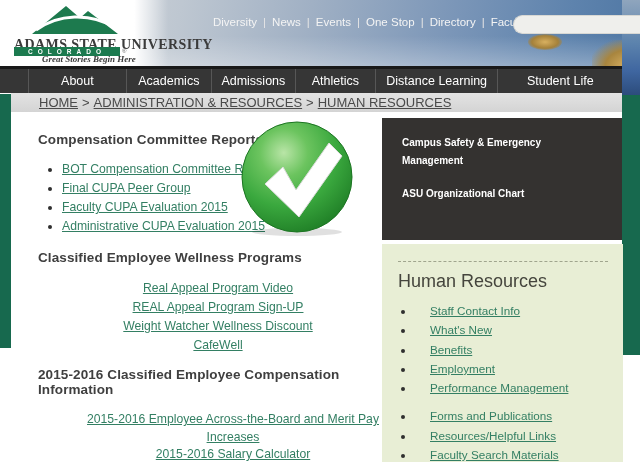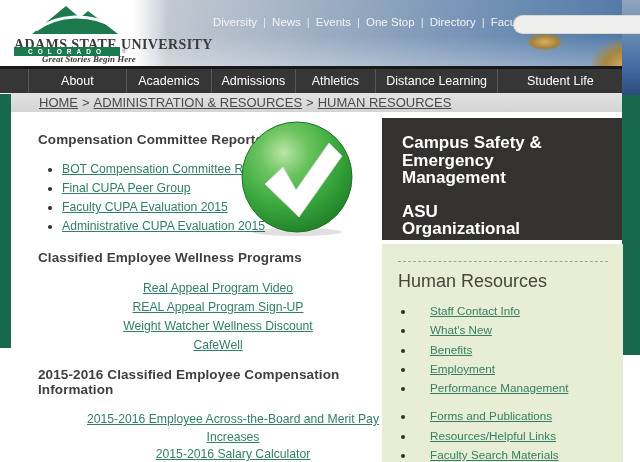--- a/index.html
+++ b/index.html
@@ -100,21 +100,21 @@
   .plain-links{margin-top:14px;padding-left:30px;text-align:center;}
   .plain-links a{display:block;line-height:19px;font-size:12.2px;}
   .sec3 .plain-links a{line-height:17.5px;}
   .check-graphic{position:absolute;left:238px;top:119px;width:118px;height:118px;}
   
   .side-dark{
     position:absolute;left:382px;top:118px;width:240px;height:122px;background:#343230;
     box-sizing:border-box;padding:16px 0 0 20px;
   }
   .side-dark a{
-    display:block;width:140px;color:#ffffff;font-weight:bold;font-size:17px;
+    display:block;width:140px;color:#ffffff;font-weight:bold;font-size:10px;
     line-height:17.5px;text-decoration:none;margin-bottom:16px;cursor:pointer;
   }
   .side-light{
     position:absolute;left:382px;top:244px;width:241px;height:218px;background:#e8eed5;
     box-sizing:border-box;padding:17px 14px 0 16px;
   }
   .side-dashes{border-top:1px dashed #a0a58e;width:210px;height:0;}
   .side-title{margin:9px 0 0 0;font-size:18px;font-weight:normal;color:#45453d;}
   .side-light ul{margin:9px 0 0 0;padding-left:17px;color:#2f2f2f;}
   .side-light li{font-size:11.7px;line-height:19.3px;}

